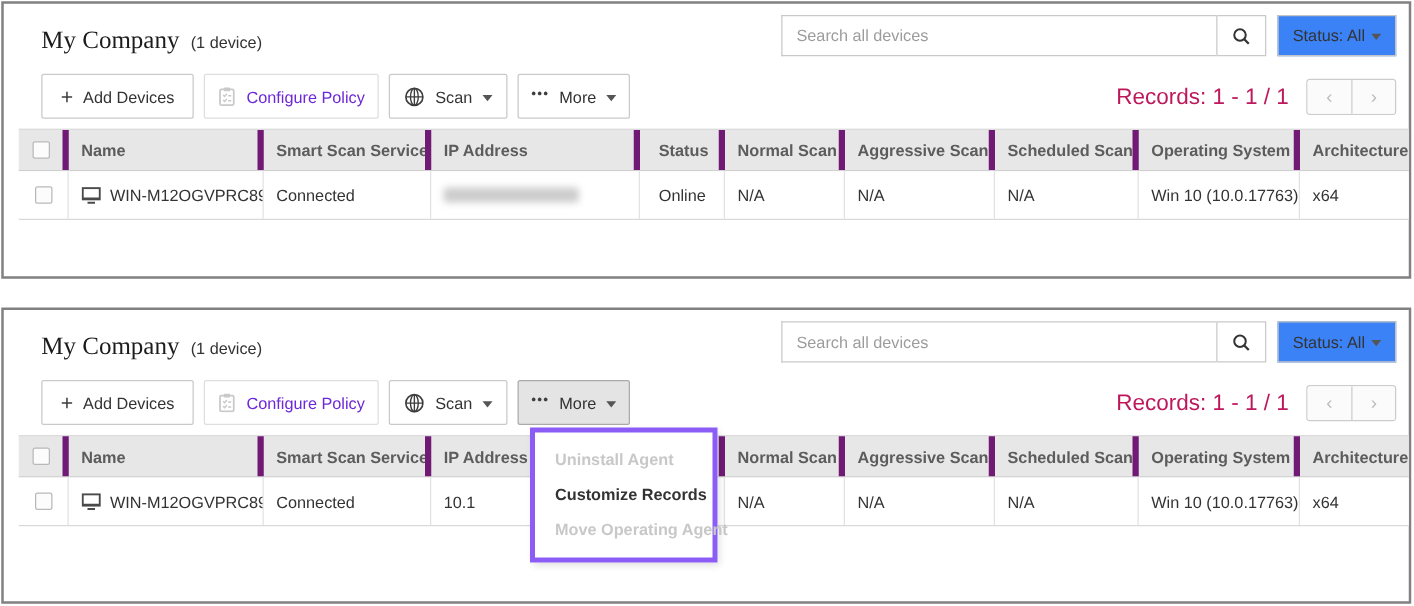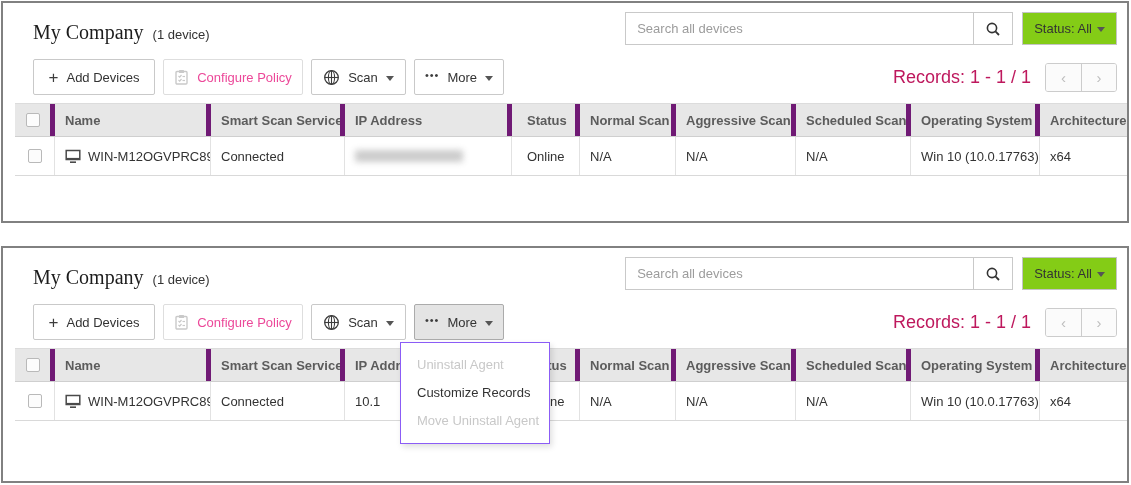--- a/index.html
+++ b/index.html
@@ -34,40 +34,40 @@
   .search-input {
     width: 348px; height: 33px; border: 1px solid #c9c9c9; border-right: none;
     padding: 0 11px; font-size: 13px; color: #333; outline: none;
   }
   .search-input::placeholder { color: #9c9c9c; }
   .search-btn {
     width: 40px; height: 33px; border: 1px solid #c9c9c9; background: #fff;
     display: flex; align-items: center; justify-content: center; cursor: pointer;
   }
   .status-btn {
-    margin-left: 9px; height: 33px; padding: 0 11px; background: #84cc16;
+    margin-left: 9px; height: 33px; padding: 0 11px; background: #3b82f6;
     border: 1px solid #c4c4c4; font-size: 13px; color: #333;
     display: flex; align-items: center; gap: 5px; cursor: pointer;
   }
   .caret {
     width: 0; height: 0; border-left: 4px solid transparent;
     border-right: 4px solid transparent; border-top: 5px solid #555; margin-top: 2px;
   }
 
   .toolbar { display: flex; align-items: center; height: 44px; padding: 0 10px 0 18px; }
   .tbtn {
     height: 36px; border: 1px solid #c9c9c9; border-radius: 2px; background: #fff;
     display: flex; align-items: center; justify-content: center; gap: 8px;
     font-size: 13px; color: #333; margin-right: 8px; cursor: pointer; flex: none;
   }
   .w-add { width: 122px; }
   .w-cfg { width: 140px; }
   .w-scan { width: 95px; }
   .w-more { width: 90px; }
-  .tbtn.disabled { color: #ec4899; border-color: #dedede; cursor: default; }
+  .tbtn.disabled { color: #6d28d9; border-color: #dedede; cursor: default; }
   .tbtn.pressed { background: #e4e4e4; border-color: #ababab; }
   .plus-glyph { font-size: 17px; color: #3d3d3d; font-weight: 400; line-height: 1; }
   .dots-glyph { font-size: 11px; letter-spacing: 1px; color: #3d3d3d; line-height: 1; margin-top: -4px; }
 
   .toolbar-right { margin-left: auto; display: flex; align-items: center; gap: 14px; }
   .records { font-size: 18px; color: #be185d; }
   .pager { display: flex; border: 1px solid #ccc; border-radius: 3px; overflow: hidden; }
   .pg {
     width: 35px; height: 27px; display: flex; align-items: center; justify-content: center;
     color: #bdbdbd; font-size: 15px; background: #fbfbfb; cursor: pointer;
@@ -106,23 +106,23 @@
   .checkbox {
     width: 14px; height: 14px; border: 1px solid #b9b9b9; background: #fcfcfc;
     border-radius: 2px; cursor: pointer;
   }
   .ip-blur {
     width: 108px; height: 12px; background: #8f8f8f; opacity: 0.45;
     filter: blur(3px); border-radius: 2px;
   }
 
   .dropdown {
-    position: absolute; left: 397px; top: 94px; width: 150px;
-    background: #fff; border: 1px solid #8b5cf6;
-    box-shadow: 2px 3px 6px rgba(0,0,0,0.13); padding: 8px 0; z-index: 10;
+    position: absolute; left: 421px; top: 94px; width: 150px;
+    background: #fff; border: 4px solid #8b5cf6;
+    box-shadow: 2px 3px 6px rgba(0,0,0,0.13); padding: 8px 0; z-index: 10; font-weight: bold;
   }
   .menu-item {
     height: 28px; line-height: 28px; padding: 0 16px; font-size: 13px;
     color: #333; white-space: nowrap; cursor: pointer;
   }
   .menu-item.disabled { color: #c8c8c8; cursor: default; }
 
   svg { display: block; }
 </style>
 </head>
@@ -341,15 +341,15 @@
       <div class="td c6">N/A</div>
       <div class="td c7">N/A</div>
       <div class="td c8">Win 10 (10.0.17763)</div>
       <div class="td c9">x64</div>
     </div>
   </div>
 
   <div class="dropdown">
     <div class="menu-item disabled">Uninstall Agent</div>
     <div class="menu-item">Customize Records</div>
-    <div class="menu-item disabled">Move Uninstall Agent</div>
+    <div class="menu-item disabled">Move Operating Agent</div>
   </div>
 </div>
 
 </body></html>

